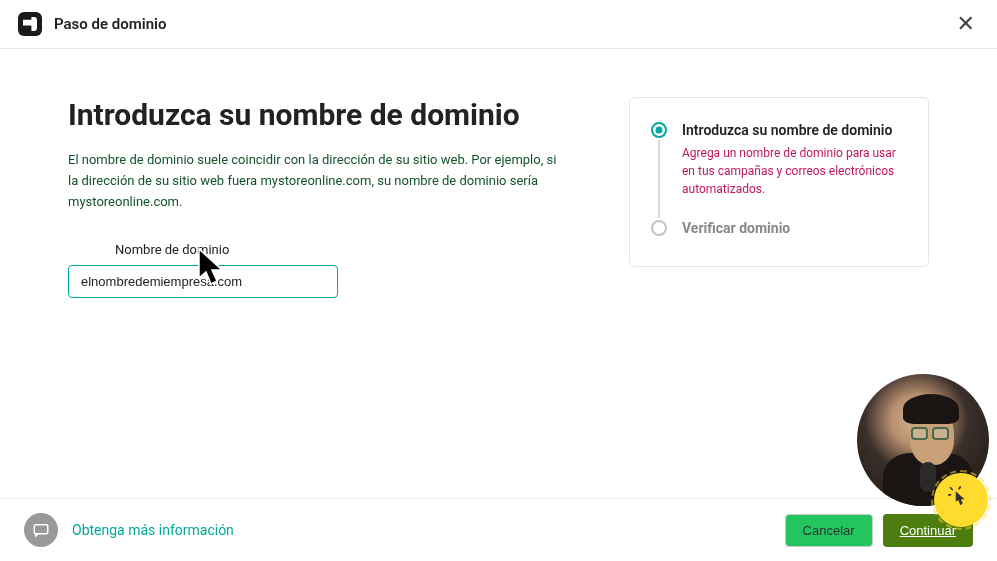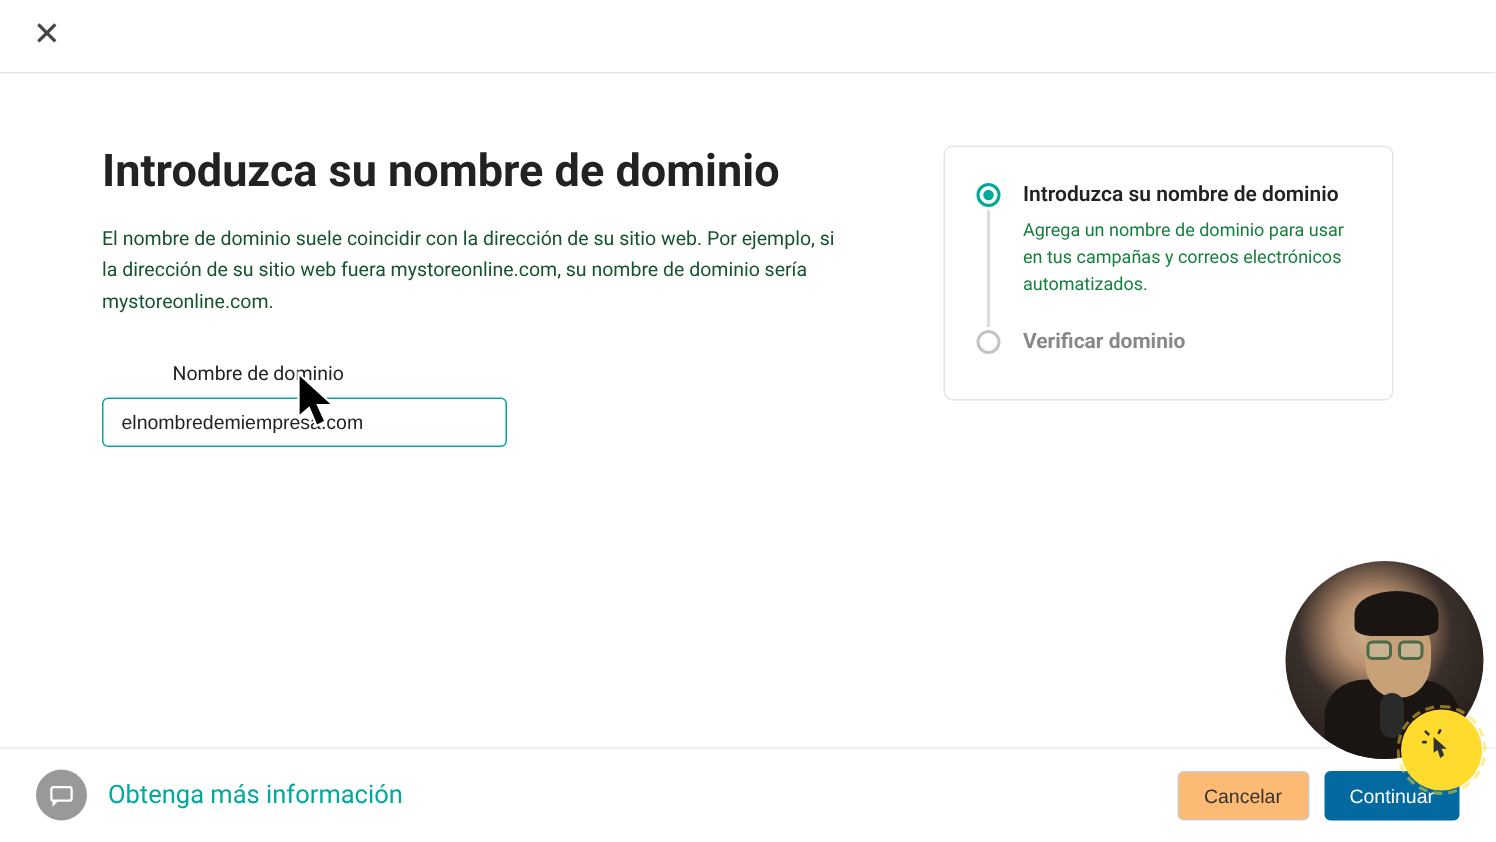--- a/index.html
+++ b/index.html
@@ -177,21 +177,21 @@
       margin-bottom: 6px;
     }
     
     .step-title.inactive {
       color: #888;
       font-weight: 700;
     }
     
     .step-desc {
       font-size: 12px;
-      color: #15803d;
+      color: #be185d;
       line-height: 1.5;
     }
     
     .footer {
       position: absolute;
       bottom: 0;
       left: 0;
       right: 0;
       display: flex;
       align-items: center;
@@ -212,48 +212,49 @@
       height: 34px;
       background: #999;
       border-radius: 50%;
       display: flex;
       align-items: center;
       justify-content: center;
       cursor: pointer;
     }
     
     .help-link {
-      font-size: 17px;
+      font-size: 14px;
       color: #00a99d;
       cursor: pointer;
     }
     
     .footer-right {
       display: flex;
       gap: 10px;
     }
     
     .btn {
       padding: 8px 17px;
       border-radius: 4px;
       font-size: 13px;
       cursor: pointer;
       border: none;
     }
     
     .btn-secondary {
-      background: #fdba74;
+      background: #22c55e;
       border: 1px solid #ccc;
       color: #333;
     }
     
     .btn-primary {
-      background: #0369a1;
+      background: #4d7c0f;
       color: #fff;
       font-weight: 500;
+      text-decoration: underline;
     }
     
     .cursor-overlay {
       position: absolute;
       left: 196px;
       top: 246px;
       pointer-events: none;
       z-index: 50;
     }
     
@@ -352,20 +353,24 @@
       inset: -3px;
       border-radius: 50%;
       border: 2px dashed #ffdb2e;
       opacity: 0.5;
     }
   </style>
 </head>
 <body>
 
 <div class="header">
+  <div class="header-left">
+    <div class="logo"></div>
+    <div class="header-title">Paso de dominio</div>
+  </div>
   <div class="close-btn">✕</div>
 </div>
 
 <div class="main-content">
   <div class="left-col">
     <h1 class="page-heading">Introduzca su nombre de dominio</h1>
     <p class="page-desc">El nombre de dominio suele coincidir con la dirección de su sitio web. Por ejemplo, si la dirección de su sitio web fuera mystoreonline.com, su nombre de dominio sería mystoreonline.com.</p>
     <label class="input-label">Nombre de dominio</label>
     <input class="domain-input" type="text" value="elnombredemiempresa.com" style="">
   </div>

